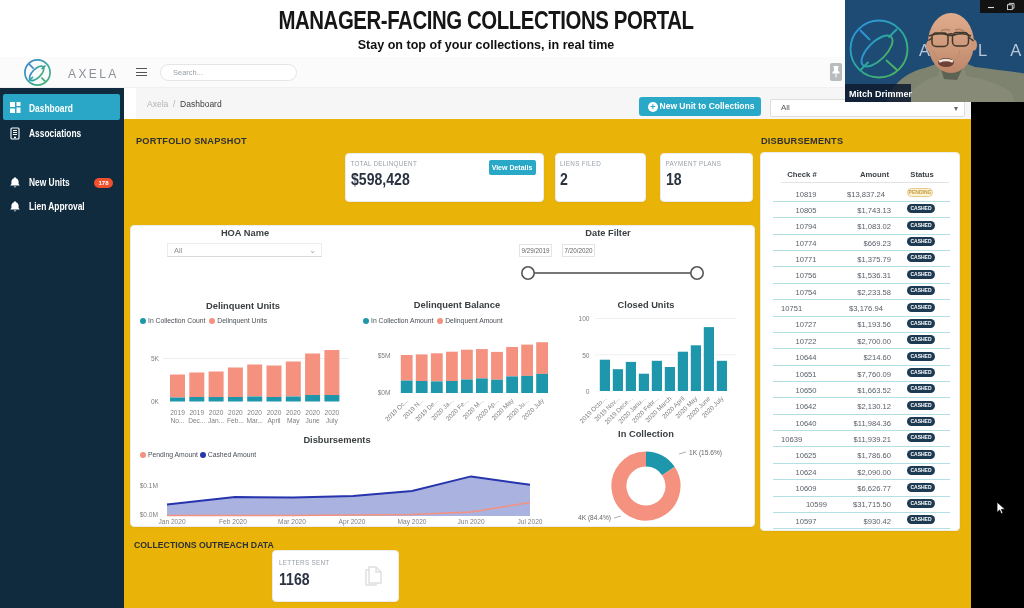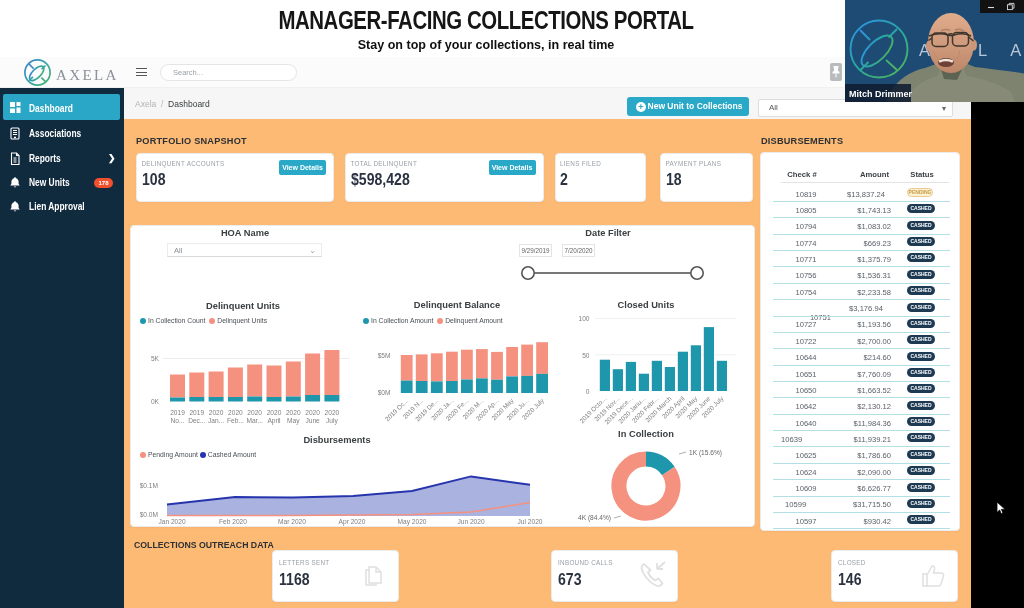--- a/index.html
+++ b/index.html
@@ -3,45 +3,45 @@
 *{margin:0;padding:0;box-sizing:border-box;}
 html,body{width:1024px;height:608px;overflow:hidden;background:#fff;
  font-family:"Liberation Sans",sans-serif;}
 .abs{position:absolute;}
 #stage{position:relative;width:1024px;height:608px;background:#fff;}
 
 .h-title{left:0;top:6px;width:972px;text-align:center;font-size:25px;font-weight:bold;color:#161616;letter-spacing:-0.5px;transform:scaleX(0.815);transform-origin:486px 0;}
 .h-sub{left:0;top:36.5px;width:972px;text-align:center;font-size:13.5px;font-weight:bold;color:#101010;transform:scaleX(0.93);transform-origin:486px 0;}
 
 #topbar{left:0;top:57px;width:971px;height:31px;background:#fbfbfc;border-bottom:1px solid #f0f0f0;}
-#axela-txt{left:56px;top:9.5px;font-size:15px;letter-spacing:2.4px;color:#8b9099;font-family:Liberation Serif, serif;}
+#axela-txt{left:68px;top:9.5px;font-size:12px;letter-spacing:2.4px;color:#8b9099;}
 #hamb{left:136px;top:11px;width:11px;height:8px;border-top:1.6px solid #555;border-bottom:1.6px solid #555;}
 #hamb:before{content:"";position:absolute;left:0;top:2.6px;width:11px;height:1.6px;background:#555;}
 #search{left:160px;top:7px;width:137px;height:17px;background:#fff;border:1px solid #e5e5e5;border-radius:9px;font-size:7.5px;color:#9aa0a6;line-height:16px;padding-left:12px;}
 #pinbtn{left:830px;top:6px;width:12px;height:18px;background:#b9bcbe;border-radius:2px;}
 
 #sidebar{left:0;top:88px;width:124px;height:520px;background:#112b3e;}
 .mi{position:absolute;left:0;width:124px;height:24px;color:#fff;font-size:10px;font-weight:bold;}
 .mi .lbl{position:absolute;left:29px;top:6px;transform:scaleX(0.84);transform-origin:0 0;white-space:nowrap;}
 .mi.active{left:3px;width:117px;height:26px;background:#2aa7c6;border-radius:2px;}
 .mi.active .lbl{top:8.5px;left:26px;}
 .mi.active svg{top:7px;left:6px;}
 .mi svg{position:absolute;left:9px;top:5px;}
 .mi .chev{position:absolute;left:108px;top:6px;font-size:9px;}
 .badge178{position:absolute;left:94px;top:7px;width:19px;height:10px;background:#f1502f;border-radius:5px;color:#fff;font-size:6px;font-weight:bold;text-align:center;line-height:10px;}
 
-#crumbrow{left:124px;top:88px;width:847px;height:31px;background:#f6f6f7;padding-left:24px;}
+#crumbrow{left:136px;top:88px;width:847px;height:31px;background:#f6f6f7;padding-left:24px;}
 #crumb{left:11px;top:11px;font-size:8.5px;color:#b3b3b3;}
 #crumb b{color:#3c4043;font-weight:normal;}
 #newunit{left:503px;top:9px;width:122px;height:19px;background:#29a9c7;border-radius:3px;color:#fff;font-size:8.5px;font-weight:bold;text-align:center;line-height:19px;padding-left:14px;}
 #newunit span{position:absolute;left:9px;top:4.5px;width:10px;height:10px;background:#fff;color:#29a9c7;border-radius:50%;font-size:9px;line-height:10px;text-align:center;font-weight:bold;}
 #alldd{left:634px;top:11px;width:195px;height:18px;background:#fff;border:1px solid #ddd;border-radius:2px;font-size:8px;color:#555;line-height:16px;padding-left:10px;}
 #alldd:after{content:"\25BE";position:absolute;right:6px;top:1px;color:#666;font-size:8px;}
 
-#main{left:124px;top:119px;width:847px;height:489px;background:#fdba74;}
+#main{left:124px;top:119px;width:847px;height:489px;background:#eab308;}
 .sec-title{position:absolute;font-size:9.2px;font-weight:bold;color:#2d3136;letter-spacing:0.2px;}
 .card{position:absolute;background:#fff;border:1px solid #ececec;border-radius:4px;box-shadow:0 1px 2px rgba(0,0,0,0.04);}
 .klabel{position:absolute;left:4.5px;top:5.5px;font-size:6.3px;color:#9aa0a8;letter-spacing:0.3px;}
 .knum{position:absolute;left:4.5px;top:17px;font-size:16px;font-weight:bold;color:#2b3240;transform:scaleX(0.88);transform-origin:0 0;}
 .vd{position:absolute;top:6px;width:47px;height:15px;background:#29a9c7;border-radius:2px;color:#fff;font-size:7px;font-weight:bold;text-align:center;line-height:15px;}
 .ct{position:absolute;font-size:9.3px;font-weight:bold;color:#3c4043;text-align:center;}
 .leg{position:absolute;font-size:6.8px;color:#4a4f55;}
 .leg i{display:inline-block;width:6px;height:6px;border-radius:50%;margin-right:2px;vertical-align:-0.5px;}
 
 #dtable{left:636px;top:33px;width:200px;height:379px;background:#fff;border:1px solid #ececec;border-radius:4px;box-shadow:0 1px 2px rgba(0,0,0,0.04);}
@@ -103,31 +103,20 @@
       <div class="mi" style="top:34px">
 <svg width="12" height="14" viewBox="0 0 12 14">
           <g fill="none" stroke="#fff" stroke-width="1.1">
 <rect x="2" y="1" width="8" height="11" rx="1"></rect>
             <path d="M4 3.5 h4 M4 5.5 h4 M4 7.5 h4"></path>
             <path d="M5 10.5 h2" stroke-width="1.4"></path>
           </g>
         </svg>
 <span class="lbl">Associations</span>
       </div>
-      <div class="mi" style="top:59px">
-<svg width="12" height="14" viewBox="0 0 12 14">
-          <g fill="none" stroke="#fff" stroke-width="1.1">
-<path d="M2.5 1 h5 l2.5 2.5 v9 h-7.5 z"></path>
-            <path d="M7.5 1 v2.5 h2.5"></path>
-            <path d="M4.5 6 h3 M4.5 8 h3 M4.5 10 h3"></path>
-          </g>
-        </svg>
-<span class="lbl">Reports</span>
-        <span class="chev">❯</span>
-      </div>
       <div class="mi" style="top:83px">
         <svg width="12" height="13" viewBox="0 0 12 13">
           <g fill="#fff">
             <path d="M6 1.2 a1 1 0 0 1 1 1 c1.8 .5 2.6 2 2.6 3.6 l0 2.2 l1.2 1.6 l-9.6 0 l1.2 -1.6 l0 -2.2 c0 -1.6 .8 -3.1 2.6 -3.6 a1 1 0 0 1 1 -1 z"></path>
             <path d="M4.7 10.4 a1.4 1.4 0 0 0 2.6 0 z"></path>
           </g>
         </svg>
         <span class="lbl">New Units</span>
         <span class="badge178">178</span>
       </div>
@@ -141,25 +130,20 @@
         <span class="lbl">Lien Approval</span>
       </div>
     </div>
     <div class="abs" id="crumbrow">
 <div class="abs" id="crumb">Axela&nbsp; / &nbsp;<b>Dashboard</b></div>
 <div class="abs" id="newunit"><span>+</span>New Unit to Collections</div>
 <div class="abs" id="alldd">All</div>
 </div>
     <div class="abs" id="main">
       <div class="sec-title" style="left:12px;top:17px">PORTFOLIO SNAPSHOT</div>
-      <div class="card" style="left:12px;top:34px;width:198px;height:49px">
-        <div class="klabel">DELINQUENT ACCOUNTS</div>
-        <div class="knum">108</div>
-        <div class="vd" style="right:7px">View Details</div>
-      </div>
       <div class="card" style="left:221px;top:34px;width:198.5px;height:49px">
         <div class="klabel">TOTAL DELINQUENT</div>
         <div class="knum">$598,428</div>
         <div class="vd" style="right:7px">View Details</div>
       </div>
       <div class="card" style="left:430.5px;top:34px;width:91px;height:49px">
         <div class="klabel">LIENS FILED</div>
         <div class="knum">2</div>
       </div>
       <div class="card" style="left:536px;top:34px;width:93px;height:49px">
@@ -337,21 +321,21 @@
         <div class="stat c" style="left:146px;top:100.4px">CASHED</div>
         <div class="sep" style="top:113.4px"></div>
         <div class="tr" style="left:20px;top:118.3px;width:50px;text-align:center">10756</div>
         <div class="tr" style="left:80px;top:118.3px;width:50px;text-align:right">$1,536.31</div>
         <div class="stat c" style="left:146px;top:116.8px">CASHED</div>
         <div class="sep" style="top:129.8px"></div>
         <div class="tr" style="left:20px;top:134.7px;width:50px;text-align:center">10754</div>
         <div class="tr" style="left:80px;top:134.7px;width:50px;text-align:right">$2,233.58</div>
         <div class="stat c" style="left:146px;top:133.2px">CASHED</div>
         <div class="sep" style="top:146.2px"></div>
-        <div class="tr" style="left:20px;top:160px;width:50px;text-align:right">10751</div>
+        <div class="tr" style="left:20px;top:151px;width:50px;text-align:left">10751</div>
         <div class="tr" style="left:80px;top:151px;width:50px;text-align:center">$3,176.94</div>
         <div class="stat c" style="left:146px;top:149.5px">CASHED</div>
         <div class="sep" style="top:162.5px"></div>
         <div class="tr" style="left:20px;top:167.4px;width:50px;text-align:center">10727</div>
         <div class="tr" style="left:80px;top:167.4px;width:50px;text-align:right">$1,193.56</div>
         <div class="stat c" style="left:146px;top:165.9px">CASHED</div>
         <div class="sep" style="top:178.9px"></div>
         <div class="tr" style="left:20px;top:183.7px;width:50px;text-align:center">10722</div>
         <div class="tr" style="left:80px;top:183.7px;width:50px;text-align:right">$2,700.00</div>
         <div class="stat c" style="left:146px;top:182.2px">CASHED</div>
@@ -385,58 +369,38 @@
         <div class="stat c" style="left:146px;top:296.8px">CASHED</div>
         <div class="sep" style="top:309.8px"></div>
         <div class="tr" style="left:20px;top:314.6px;width:50px;text-align:center">10624</div>
         <div class="tr" style="left:80px;top:314.6px;width:50px;text-align:right">$2,090.00</div>
         <div class="stat c" style="left:146px;top:313.1px">CASHED</div>
         <div class="sep" style="top:326.1px"></div>
         <div class="tr" style="left:20px;top:331px;width:50px;text-align:center">10609</div>
         <div class="tr" style="left:80px;top:331px;width:50px;text-align:right">$6,626.77</div>
         <div class="stat c" style="left:146px;top:329.5px">CASHED</div>
         <div class="sep" style="top:342.5px"></div>
-        <div class="tr" style="left:24px;top:347.3px;width:50px;text-align:left">10599</div>
+        <div class="tr" style="left:16px;top:347.3px;width:50px;text-align:right">10599</div>
         <div class="tr" style="left:80px;top:347.3px;width:50px;text-align:right">$31,715.50</div>
         <div class="stat c" style="left:146px;top:345.8px">CASHED</div>
         <div class="sep" style="top:358.8px"></div>
         <div class="tr" style="left:20px;top:363.7px;width:50px;text-align:center">10597</div>
         <div class="tr" style="left:80px;top:363.7px;width:50px;text-align:right">$930.42</div>
         <div class="stat c" style="left:146px;top:362.2px">CASHED</div>
         <div class="sep" style="top:375.2px"></div>
       </div>
       <div class="sec-title" style="left:9.5px;top:421px;letter-spacing:0;transform:scaleX(0.95);transform-origin:0 0">COLLECTIONS OUTREACH DATA</div>
       <div class="ocard" style="left:147.5px">
         <div class="klabel">LETTERS SENT</div>
         <div class="knum">1168</div>
         <svg style="right:11px;top:11px" width="26" height="28" viewBox="0 0 26 28">
           <g fill="none" stroke="#e0e0e0" stroke-width="1.5">
             <path d="M8 5 h7 l5 5 v11 h-12 z"></path>
             <path d="M15 5 v5 h5"></path>
             <path d="M8 8 h-3 v15 h10 v-2"></path>
-          </g>
-        </svg>
-      </div>
-      <div class="ocard" style="left:426.5px">
-        <div class="klabel">INBOUND CALLS</div>
-        <div class="knum">673</div>
-        <svg style="right:9px;top:9px" width="30" height="30" viewBox="0 0 30 30">
-          <g fill="none" stroke="#e0e0e0" stroke-width="1.8">
-            <path d="M6 4 c-2 1 -3 3 -2 6 c1.5 5 7 12 13 15 c3 1.5 6 1 7.5 -1.5 l-4 -5 l-3 2 c-3 -1.5 -6 -5 -7.5 -8 l2.5 -2.5 z"></path>
-            <path d="M27 2 L19 9 M19 9 h6 M19 9 v-6"></path>
-          </g>
-        </svg>
-      </div>
-      <div class="ocard" style="left:706.5px">
-        <div class="klabel">CLOSED</div>
-        <div class="knum">146</div>
-        <svg style="right:11px;top:11px" width="26" height="28" viewBox="0 0 26 28">
-          <g fill="none" stroke="#e0e0e0" stroke-width="1.5">
-            <path d="M3 12 h4 v12 h-4 z"></path>
-            <path d="M7 13 l5 -9 c2 0 3 1.5 2.5 3.5 l-1 3.5 h8 c1.5 0 2.5 1.5 2 3 l-2.5 8 c-0.3 1 -1.2 2 -2.5 2 h-11.5"></path>
           </g>
         </svg>
       </div>
     </div>
     <div class="abs" id="blackstrip"></div>
     <svg class="abs" style="left:996px;top:501px" width="10" height="14" viewBox="0 0 10 14">
 <path d="M1 1 L1 11.5 L3.6 9 L5.2 12.8 L7 12 L5.4 8.4 L9 8.2 Z" fill="#fff" stroke="#000" stroke-width="0.8"></path>
     </svg>
     <svg class="abs" id="webcam" width="179" height="102" viewBox="0 0 179 102">
 <defs>

